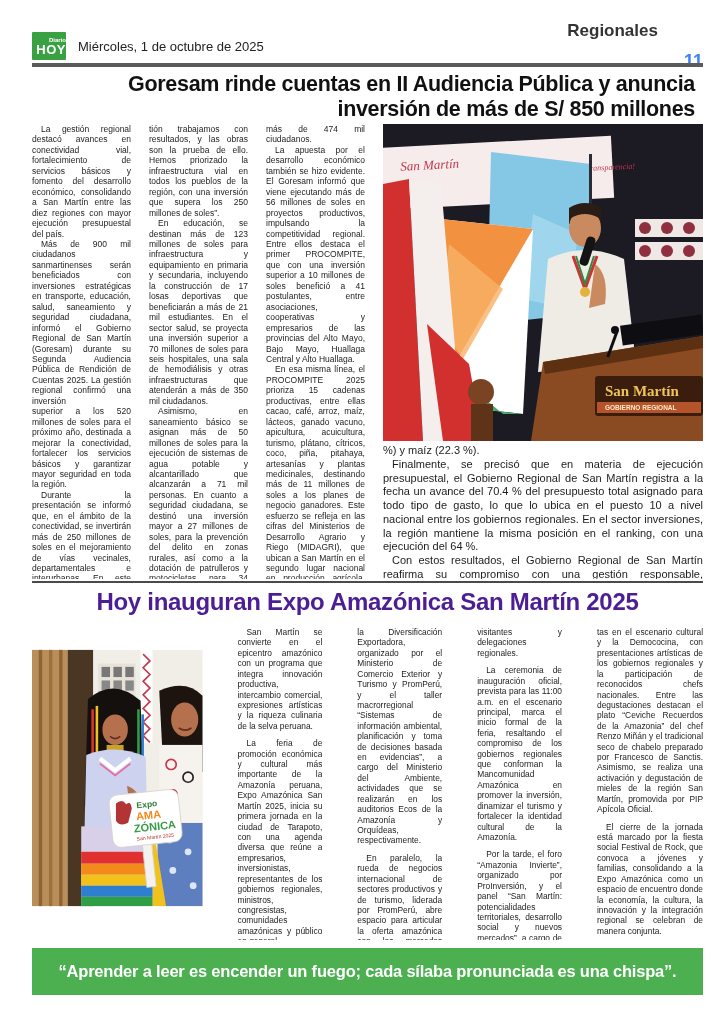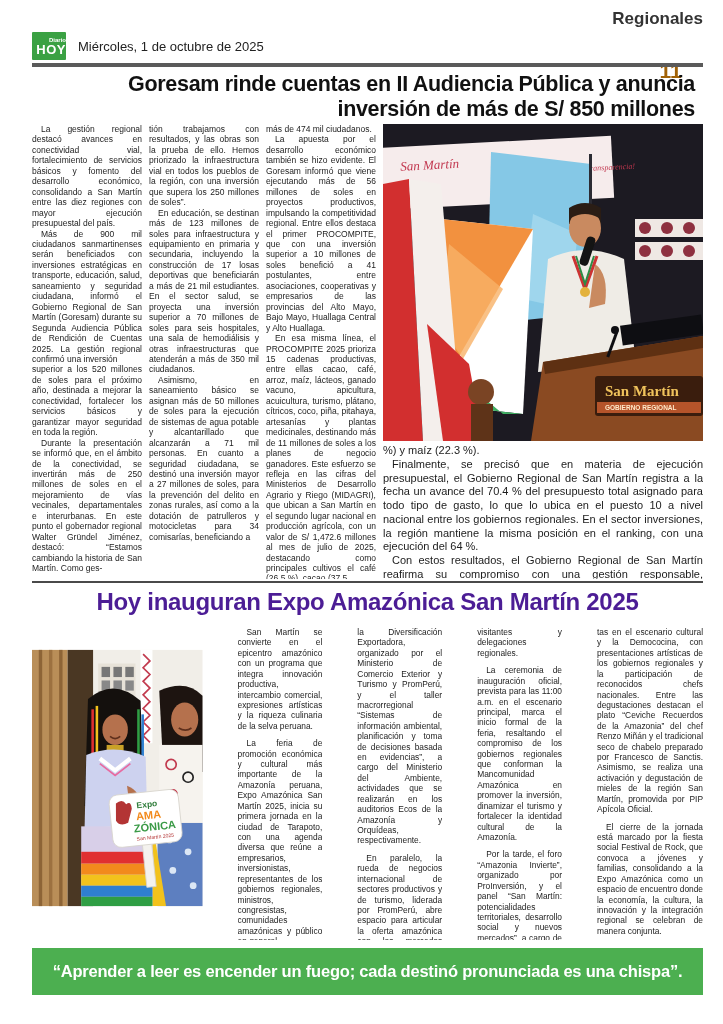--- a/index.html
+++ b/index.html
@@ -6,34 +6,34 @@
   .page{position:relative;width:723px;height:1024px;background:#ffffff;
         font-family:"Liberation Sans",sans-serif;color:#1c1c1c;overflow:hidden;margin:0 auto;}
 
   
   .header{position:absolute;top:30px;left:32px;width:671px;height:32px;display:flex;align-items:center;}
   .logo{width:34px;height:28px;background:#3aa143;color:#fff;display:flex;flex-direction:column;
         align-items:flex-end;justify-content:center;line-height:1;border-radius:1px;}
   .logo .lsmall{font-size:6px;font-weight:bold;}
   .logo .lbig{font-size:13px;font-weight:bold;letter-spacing:.5px;}
   .date{margin-left:12px;font-size:13px;color:#222;}
-  .hright{margin-left:auto;display:flex;align-items:center;flex-direction:column;}
+  .hright{margin-left:auto;display:flex;align-items:flex-start;}
   .section{font-size:17px;font-weight:bold;color:#333;}
-  .pagenum{font-size:21px;font-weight:bold;color:#a16207;margin-left:26px;margin-top:30px;}
+  .pagenum{font-size:18px;font-weight:bold;color:#3b82f6;margin-left:26px;margin-top:30px;}
   .rule1{position:absolute;top:63px;left:32px;width:671px;height:4px;background:#5a5a5a;}
 
   
   .headline1{position:absolute;top:72px;left:40px;width:655px;text-align:right;
              font-size:21.5px;font-weight:bold;line-height:1.18;letter-spacing:-0.3px;color:#111;}
   .rule2{position:absolute;top:581px;left:32px;width:671px;height:2px;background:#4a4a4a;}
   .headline2{position:absolute;top:588px;left:32px;width:671px;text-align:center;
              font-size:24px;font-weight:bold;letter-spacing:-0.3px;color:#4c1d95;}
 
   
-  .a1body{position:absolute;top:124px;left:32px;width:671px;height:455px;display:flex;gap:7px;}
+  .a1body{position:absolute;top:124px;left:32px;width:671px;height:455px;display:flex;gap:18px;}
   .a1col{width:110px;height:455px;overflow:hidden;font-size:8.5px;line-height:1.23;text-align:justify;hyphens:auto;}
   .a1right{width:320px;display:flex;flex-direction:column;}
   .a1photo{width:320px;height:317px;}
   .a1bottom{margin-top:3px;width:320px;height:135px;overflow:hidden;
             font-size:11px;line-height:1.25;text-align:justify;hyphens:auto;}
   .a1col p,.a1bottom p{margin:0;text-indent:9px;}
   p.cont{text-indent:0;}
 
   .a2body{position:absolute;top:627px;left:32px;width:671px;height:313px;display:flex;gap:11px;}
   .a2photo{width:201px;height:302px;}
@@ -269,16 +269,16 @@
       <p>Por la tarde, el foro “Amazonia Invierte”, organizado por ProInversión, y el panel “San Martín: potencialidades territoriales, desarrollo social y nuevos mercados”, a cargo de RainforestAlliance, ponen en agenda las oportunidades para el desarrollo sostenible de la región.</p>
 
     </div>
     <div class="a2col a2c4">
       <p class="cont">tas en el escenario cultural y la Demococina, con presentaciones artísticas de los gobiernos regionales y la participación de reconocidos chefs nacionales. Entre las degustaciones destacan el plato “Ceviche Recuerdos de la Amazonia” del chef Renzo Miñán y el tradicional seco de chabelo preparado por Francesco de Sanctis. Asimismo, se realiza una activación y degustación de mieles de la región San Martín, promovida por PIP Apícola Oficial.</p>
       <p>El cierre de la jornada está marcado por la fiesta social Festival de Rock, que convoca a jóvenes y familias, consolidando a la Expo Amazónica como un espacio de encuentro donde la economía, la cultura, la innovación y la integración regional se celebran de manera conjunta.</p>
     </div>
   </div>
 
   <div class="footer">
-    <span class="quote">“Aprender a leer es encender un fuego; cada destinó pronunciada es una chispa”.</span>
+    <span class="quote">“Aprender a leer es encender un fuego; cada sílaba pronunciada es una chispa”.</span>
   </div>
 
 </div>
 
 </body></html>

